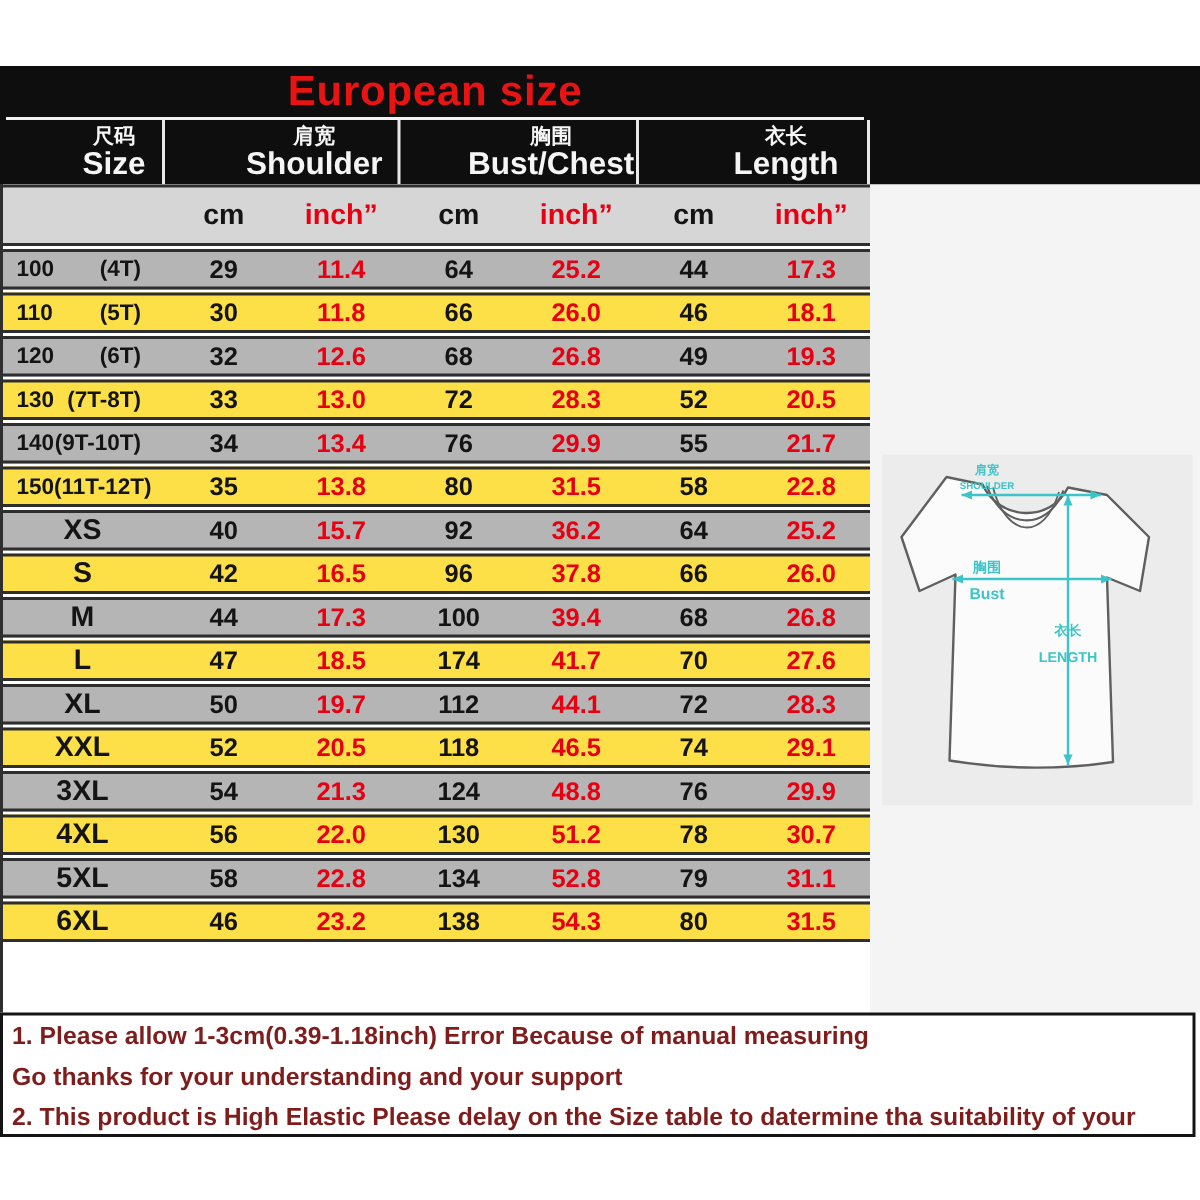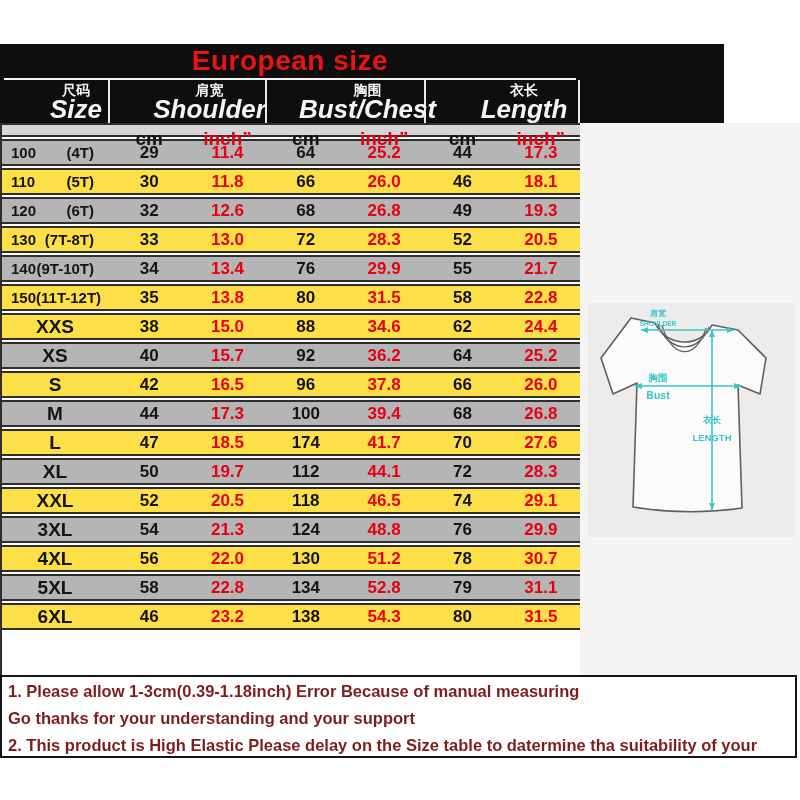--- a/index.html
+++ b/index.html
@@ -1,36 +1,36 @@
 <!DOCTYPE html>
 <html><head>
 <meta charset="utf-8">
 <style>
   html,body{margin:0;padding:0;background:#ffffff;}
   .page{position:relative;width:800px;height:800px;background:#ffffff;overflow:hidden;
         font-family:"Liberation Sans","DejaVu Sans",sans-serif;font-weight:bold;}
 
   
-  .black-header{position:absolute;top:44px;left:0;width:724px;height:79px;background:#0e0e0e;}
+  .black-header{position:absolute;top:44px;left:0;width:800px;height:79px;background:#0e0e0e;}
   .bh-title{position:absolute;top:1px;left:0;width:580px;text-align:center;
             font-size:28px;letter-spacing:.5px;color:#e81414;}
   .bh-divider{position:absolute;top:34px;left:4px;width:572px;height:2px;background:#f2f2f2;}
   .bh-groups{position:absolute;top:36px;left:0;width:580px;height:43px;
              display:grid;grid-template-columns:110px 157px 159px 154px;}
   .group-cell{display:flex;flex-direction:column;align-items:center;justify-content:center;
               color:#f5f5f5;border-right:2px solid #e8e8e8;padding-left:44px;}
   .group-zh{font-size:14px;line-height:16px;}
-  .group-en{font-size:26px;line-height:23px;font-style:italic;}
+  .group-en{font-size:21px;line-height:23px;}
 
   
   .table-wrap{position:absolute;top:123px;left:0;width:580px;height:553px;background:#ffffff;}
   .trow{display:grid;grid-template-columns:110px repeat(6,1fr);
         border-top:2px solid #2e2e2e;border-bottom:2px solid #2e2e2e;margin-bottom:2px;
         align-items:center;box-sizing:border-box;}
-  .units-row{height:14px;background:#d6d6d6;}
+  .units-row{height:41px;background:#d6d6d6;}
   .units-row .cell{font-size:19px;line-height:27px;}
   .data-row{height:27px;}
   .dark{background:#b5b5b5;}
   .light{background:#fde047;}
   .cell{text-align:center;font-size:17px;line-height:23px;color:#141414;white-space:nowrap;}
   .cell.inch{color:#e60012;}
   .size-cell{font-size:19px;}
   .size-cell.kid{display:flex;justify-content:space-between;align-items:center;
                  padding:0 16px 0 11px;font-size:15px;}
   
@@ -150,29 +150,20 @@
             <span>150</span>
             <span>(11T-12T)</span>
           </div>
           <div class="cell cm">35</div>
           <div class="cell inch">13.8</div>
           <div class="cell cm">80</div>
           <div class="cell inch">31.5</div>
           <div class="cell cm">58</div>
           <div class="cell inch">22.8</div>
         </div>
-        <div class="trow data-row light">
-          <div class="cell size-cell">XXS</div>
-          <div class="cell cm">38</div>
-          <div class="cell inch">15.0</div>
-          <div class="cell cm">88</div>
-          <div class="cell inch">34.6</div>
-          <div class="cell cm">62</div>
-          <div class="cell inch">24.4</div>
-        </div>
         <div class="trow data-row dark">
           <div class="cell size-cell">XS</div>
           <div class="cell cm">40</div>
           <div class="cell inch">15.7</div>
           <div class="cell cm">92</div>
           <div class="cell inch">36.2</div>
           <div class="cell cm">64</div>
           <div class="cell inch">25.2</div>
         </div>
         <div class="trow data-row light">

